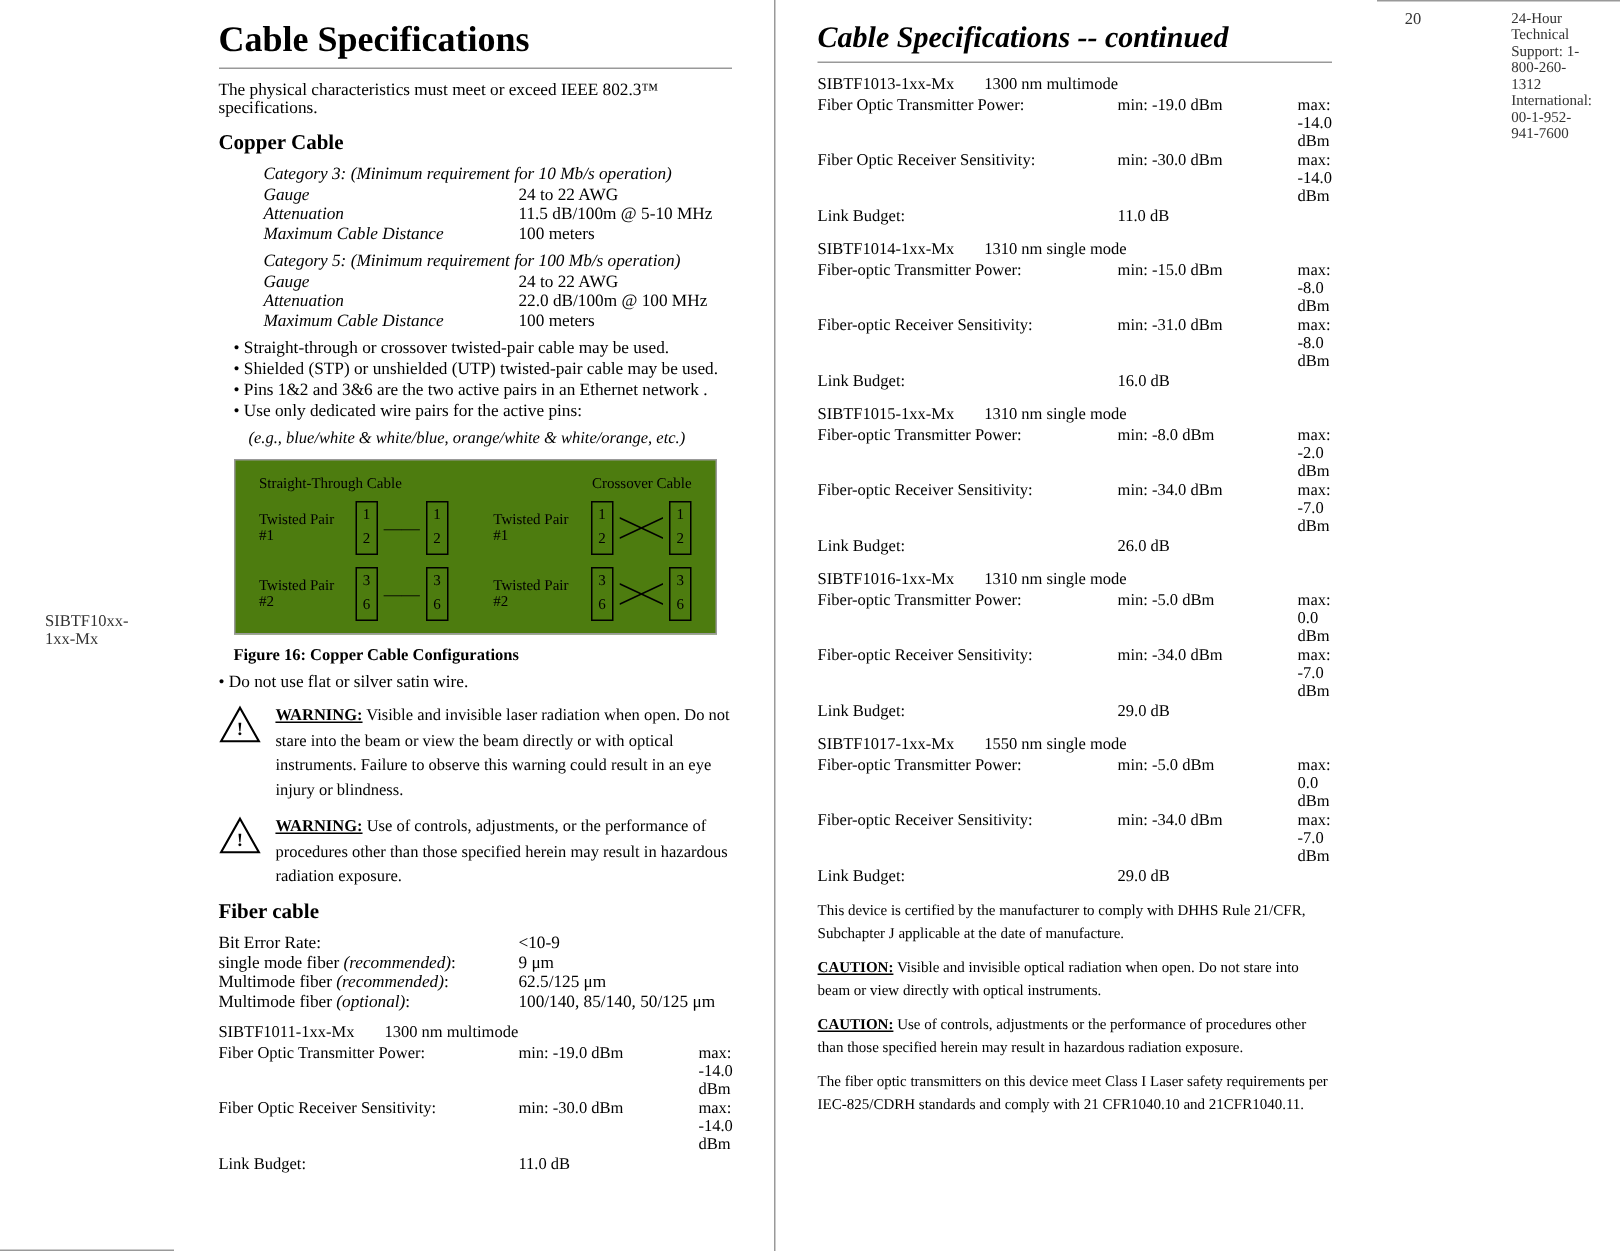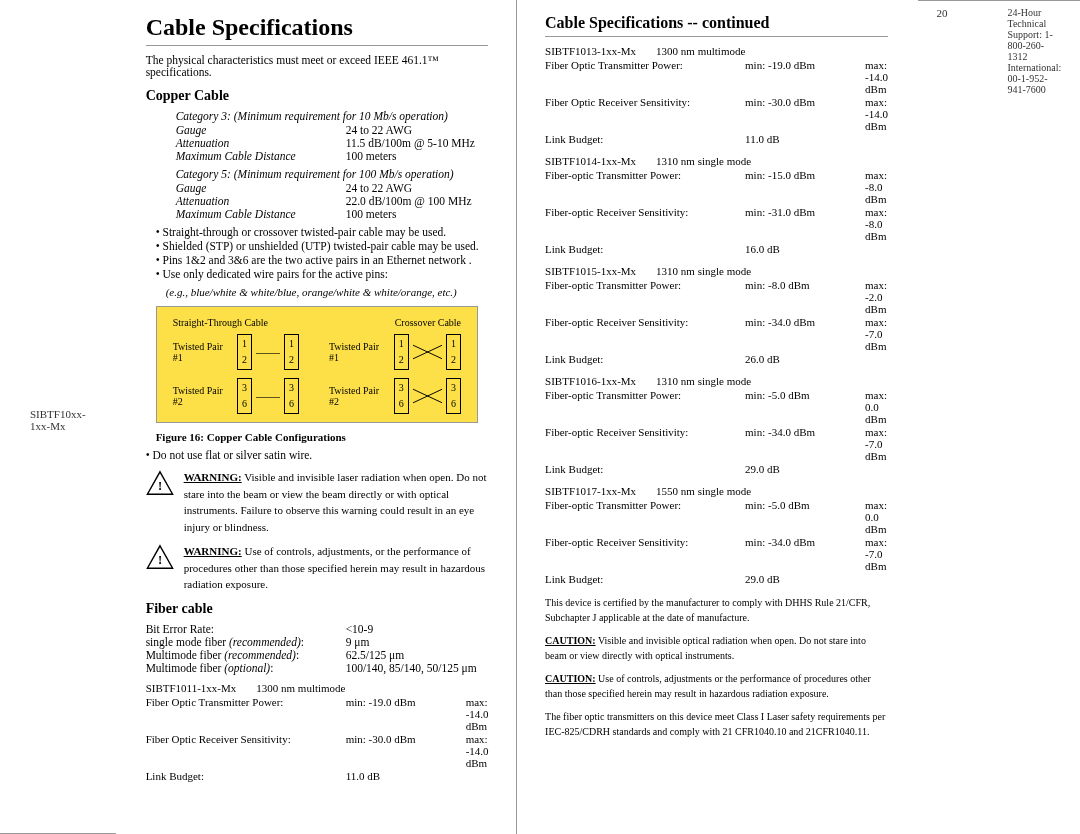--- a/index.html
+++ b/index.html
@@ -40,22 +40,23 @@
       padding: 14px 30px 14px 28px;
     }
     .section-title {
       font-size: 24px;
       font-weight: bold;
       margin-bottom: 8px;
       border-bottom: 1px solid #999;
       padding-bottom: 4px;
     }
     .section-title-italic {
-      font-size: 16px;
+      font-size: 20px;
       font-weight: bold;
+      font-style: italic;
       margin-bottom: 8px;
       border-bottom: 1px solid #999;
       padding-bottom: 4px;
     }
     .subtitle {
       font-size: 11.5px;
       margin-bottom: 10px;
     }
     .subsection-title {
       font-size: 14px;
@@ -96,21 +97,21 @@
       font-style: italic;
       margin-left: 20px;
       font-size: 11px;
       margin-bottom: 6px;
     }
     .cable-diagram {
       border: 1px solid #999;
       margin: 8px 10px;
       padding: 10px 16px 8px 16px;
       font-size: 10px;
-      background: #fde047;
+      background: #4d7c0f;
     }
     .diagram-header {
       display: flex;
       justify-content: space-between;
       margin-bottom: 6px;
     }
     .figure-caption {
       font-weight: bold;
       font-size: 11px;
       margin: 6px 10px;
@@ -205,21 +206,21 @@
 <div class="page-container">
 
   <div class="top-bar">
     <span>SIBTF10xx-1xx-Mx</span>
   </div>
 
   <div class="content-area">
 
     <div class="left-column">
       <div class="section-title">Cable Specifications</div>
-      <div class="subtitle">The physical characteristics must meet or exceed IEEE 461.1™ specifications.</div>
+      <div class="subtitle">The physical characteristics must meet or exceed IEEE 802.3™ specifications.</div>
 
       <div class="subsection-title">Copper Cable</div>
 
       <div class="spec-table">
         <div class="spec-italic-header">Category 3:  (Minimum requirement for 10 Mb/s operation)</div>
         <div class="spec-row">
           <span class="spec-label">Gauge</span>
           <span class="spec-value">24 to 22 AWG</span>
         </div>
         <div class="spec-row">

